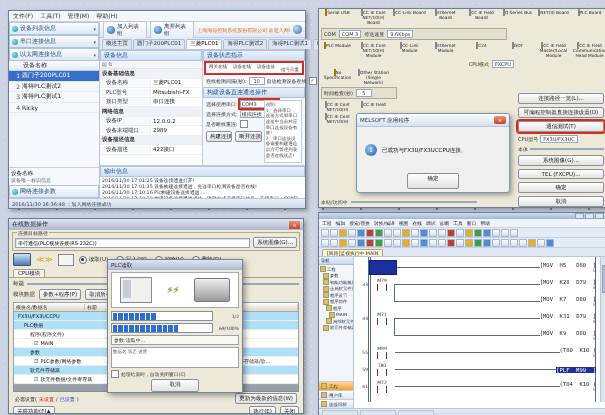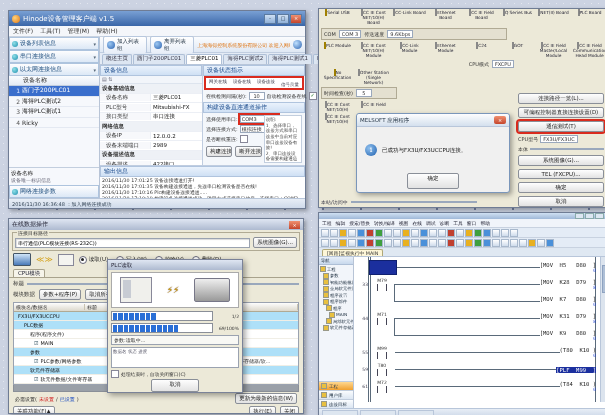--- a/index.html
+++ b/index.html
@@ -189,29 +189,20 @@
   .bstub{position:absolute;left:40px;top:-9px;height:18px;width:0;border-left:1px solid #5a6a7a;}
   .l-sbar{height:7px;background:linear-gradient(#e8eef6,#cfdaea);border-top:1px solid #b8c6da;flex:none;display:flex;gap:2px;align-items:center;padding:0 3px;}
   .l-seg{width:34px;height:4px;background:#dde6f0;border:1px solid #b8c6da;}
   .l-vscroll{position:absolute;right:0;top:0;bottom:6px;width:5px;background:#dce4ee;border-left:1px solid #b8c6da;}
   .l-vthumb{margin:8px 0.5px;height:26px;background:#aebfd6;border:1px solid #8ea2c0;}
 </style>
 </head>
 <body>
 
 <div class="panel" id="p1">
-  <div class="p1-title">
-    <span class="p1-appico"></span>
-    <span>Hinode设备管理客户端 v1.5</span>
-    <span class="winbtns">
-      <span class="winbtn">–</span>
-      <span class="winbtn">□</span>
-      <span class="winbtn close">×</span>
-    </span>
-  </div>
   <div class="p1-menu">
 
   <span>文件(F)</span>
       <span>工具(T)</span>
       <span>管理(M)</span>
       <span>帮助(H)</span>
     </div>
   <div class="p1-body">
     <div class="p1-side">
       <div>

